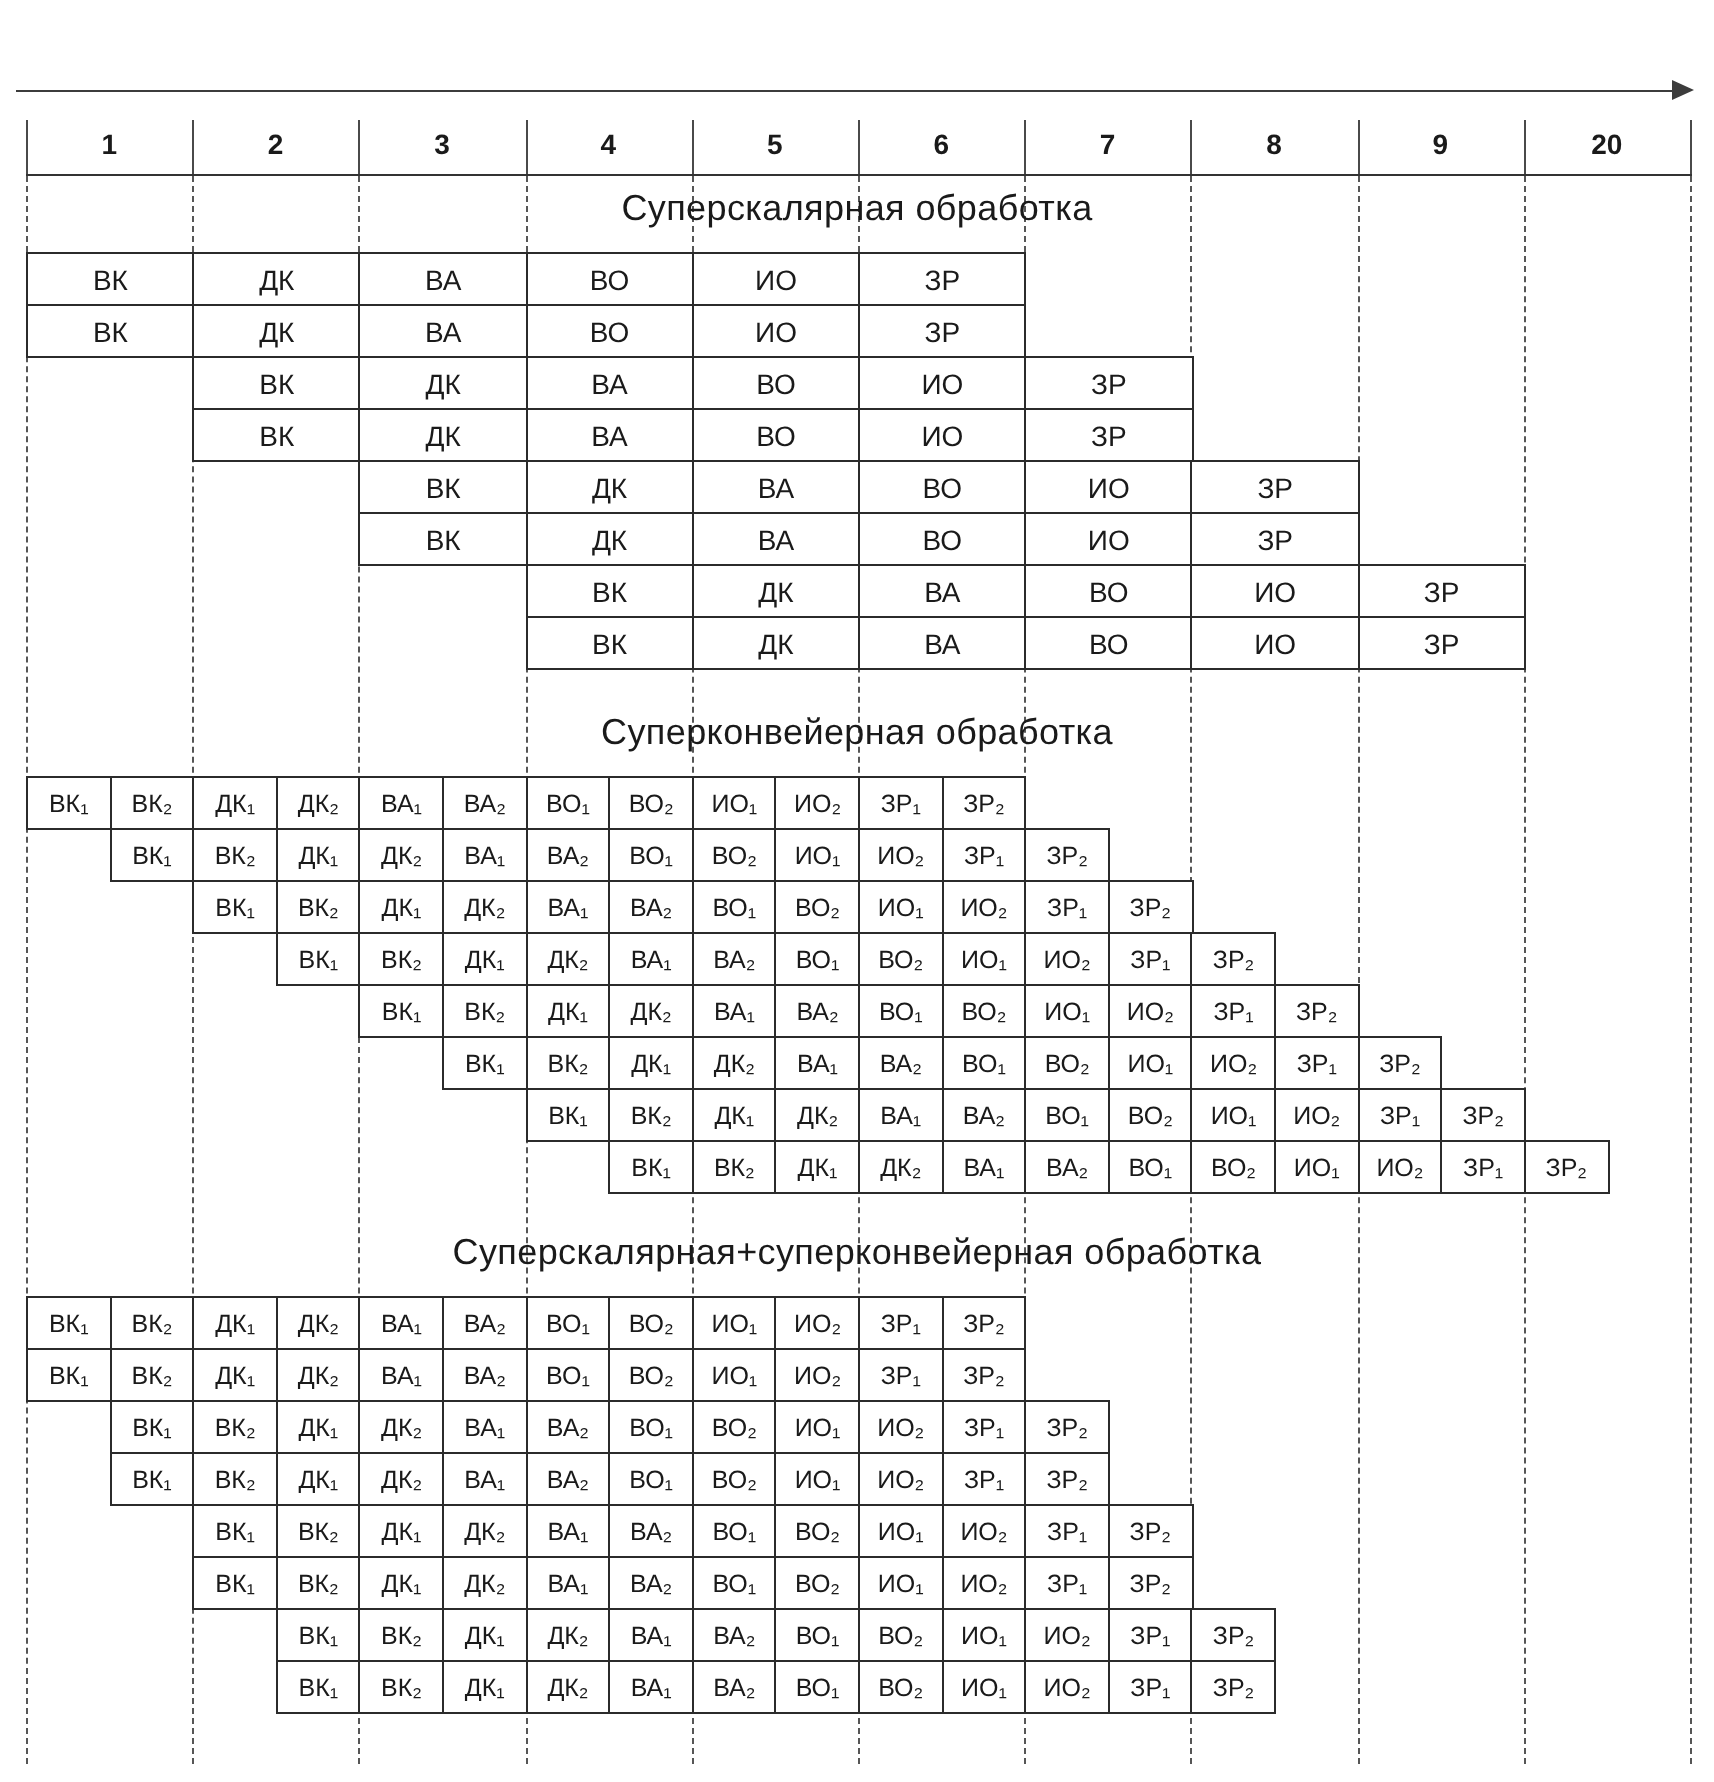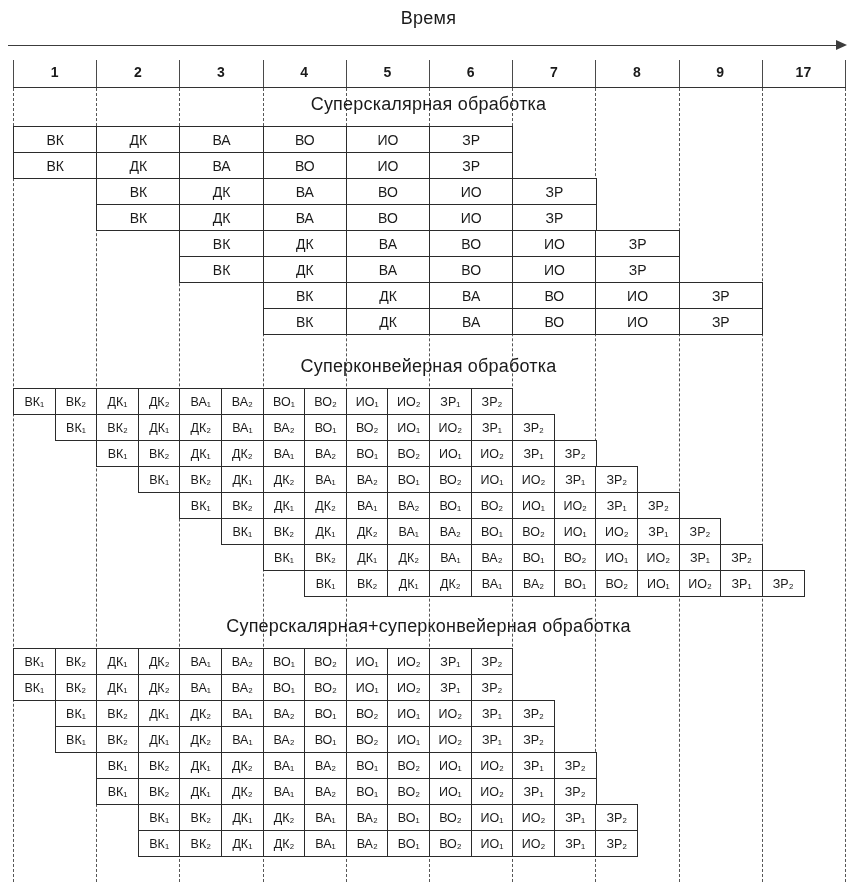--- a/index.html
+++ b/index.html
@@ -45,34 +45,33 @@
     position:absolute; top:0; height:27px; background:#ffffff;
     border:1.2px solid #2b2b2b; display:flex; align-items:center;
     justify-content:center; font-size:14px; white-space:nowrap;
   }
   .cell.small { font-size:12.5px; }
 </style>
 </head>
 <body>
 
 <div class="canvas">
-  <div class="main-title">Время</div>
   <div class="axis-line"></div>
   <div class="axis-arrowhead"></div>
   <div id="numbers">
       <div class="time-label" style="left: 13px; width: 83.2px;">1</div>
       <div class="time-label" style="left: 96.2px; width: 83.2px;">2</div>
       <div class="time-label" style="left: 179.4px; width: 83.2px;">3</div>
       <div class="time-label" style="left: 262.6px; width: 83.2px;">4</div>
       <div class="time-label" style="left: 345.8px; width: 83.2px;">5</div>
       <div class="time-label" style="left: 429px; width: 83.2px;">6</div>
       <div class="time-label" style="left: 512.2px; width: 83.2px;">7</div>
       <div class="time-label" style="left: 595.4px; width: 83.2px;">8</div>
       <div class="time-label" style="left: 678.6px; width: 83.2px;">9</div>
-      <div class="time-label" style="left: 761.8px; width: 83.2px;">17</div>
+      <div class="time-label" style="left: 761.8px; width: 83.2px;">20</div>
     </div>
   <div class="axis-base"></div>
   <div id="grid">
       <div class="tick" style="left: 13px;"></div>
       <div class="vgrid" style="left: 13px;"></div>
       <div class="tick" style="left: 96.2px;"></div>
       <div class="vgrid" style="left: 96.2px;"></div>
       <div class="tick" style="left: 179.4px;"></div>
       <div class="vgrid" style="left: 179.4px;"></div>
       <div class="tick" style="left: 262.6px;"></div>

